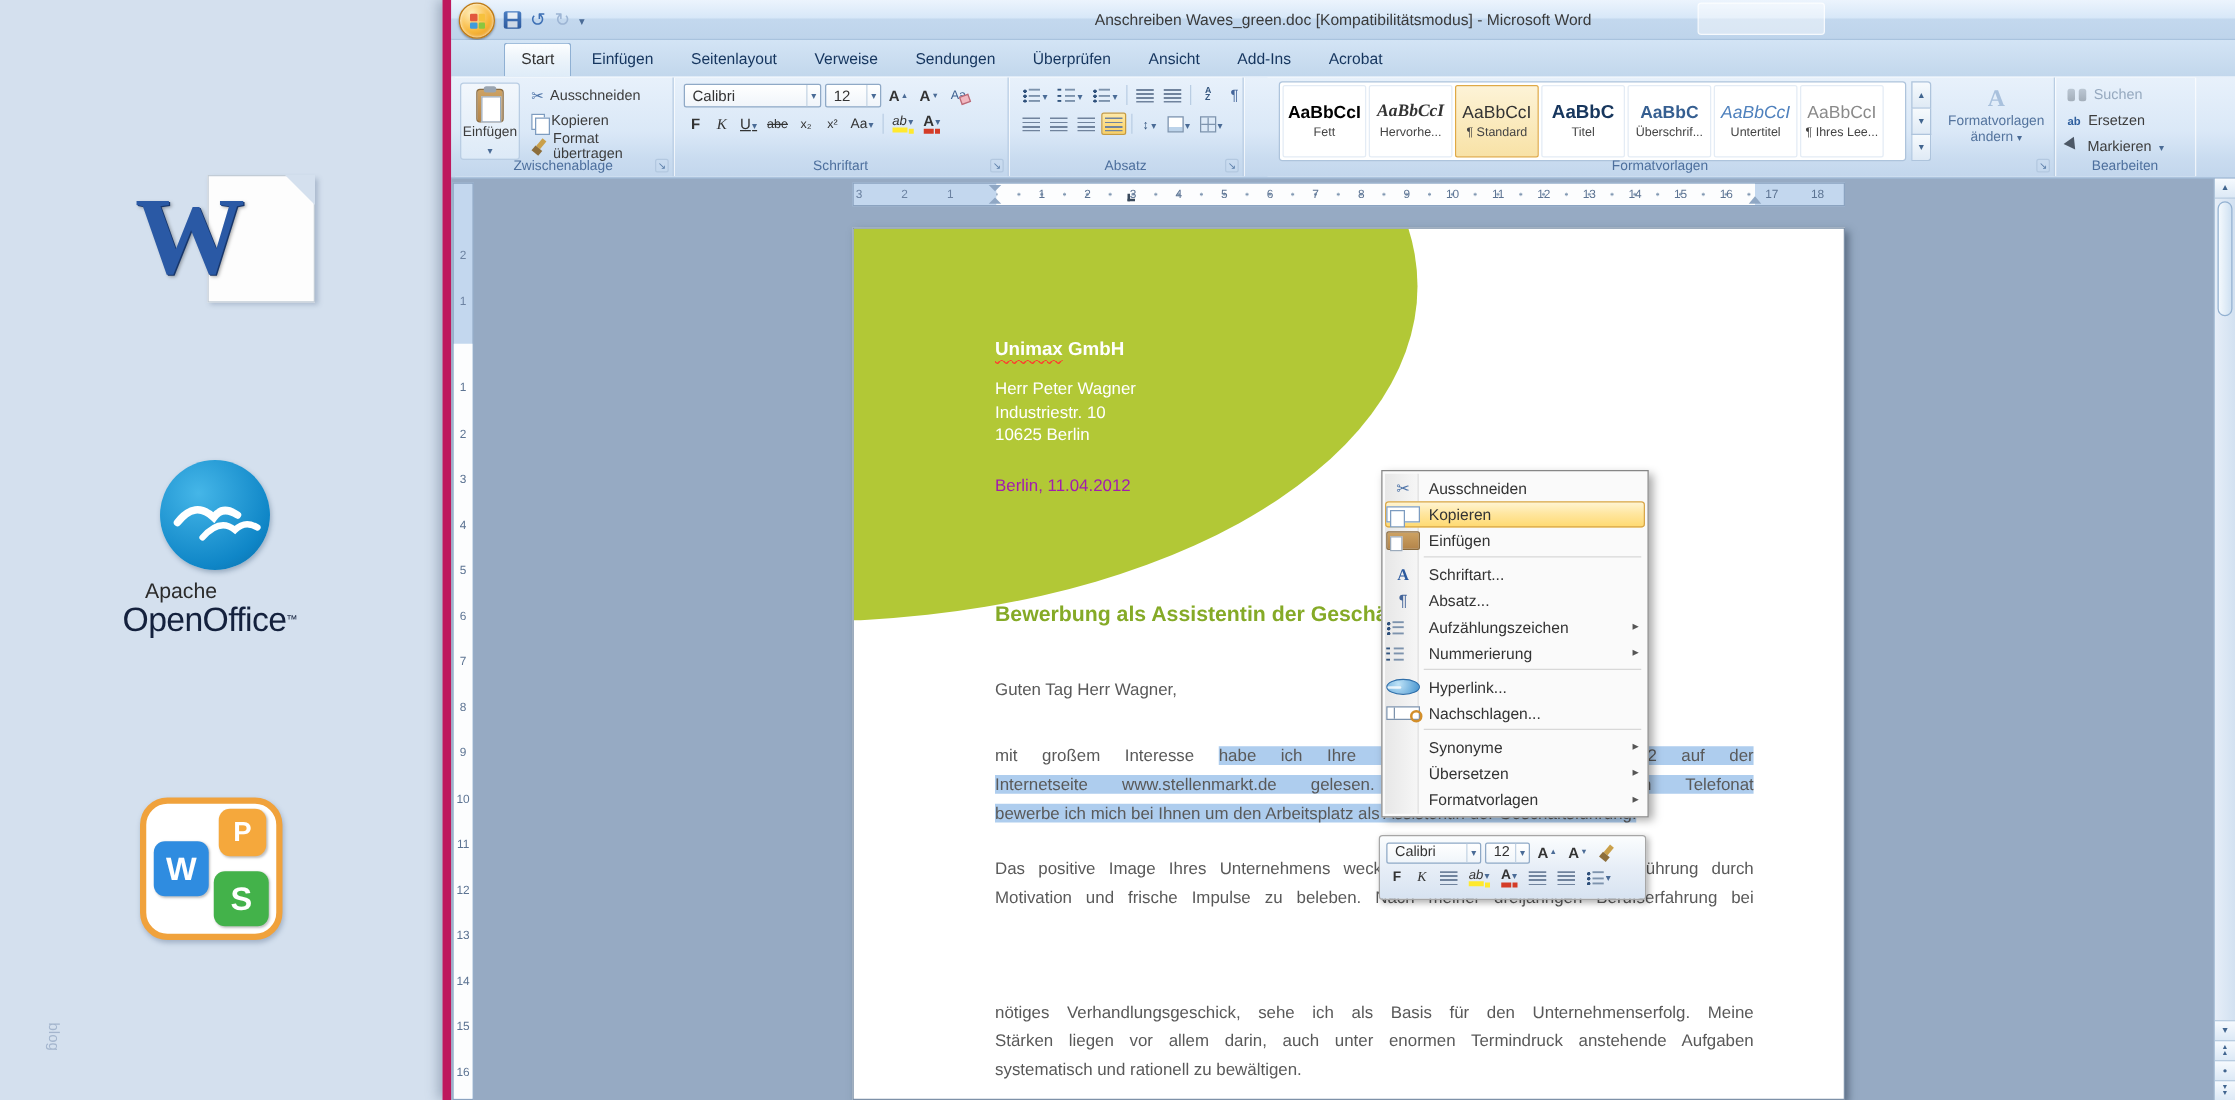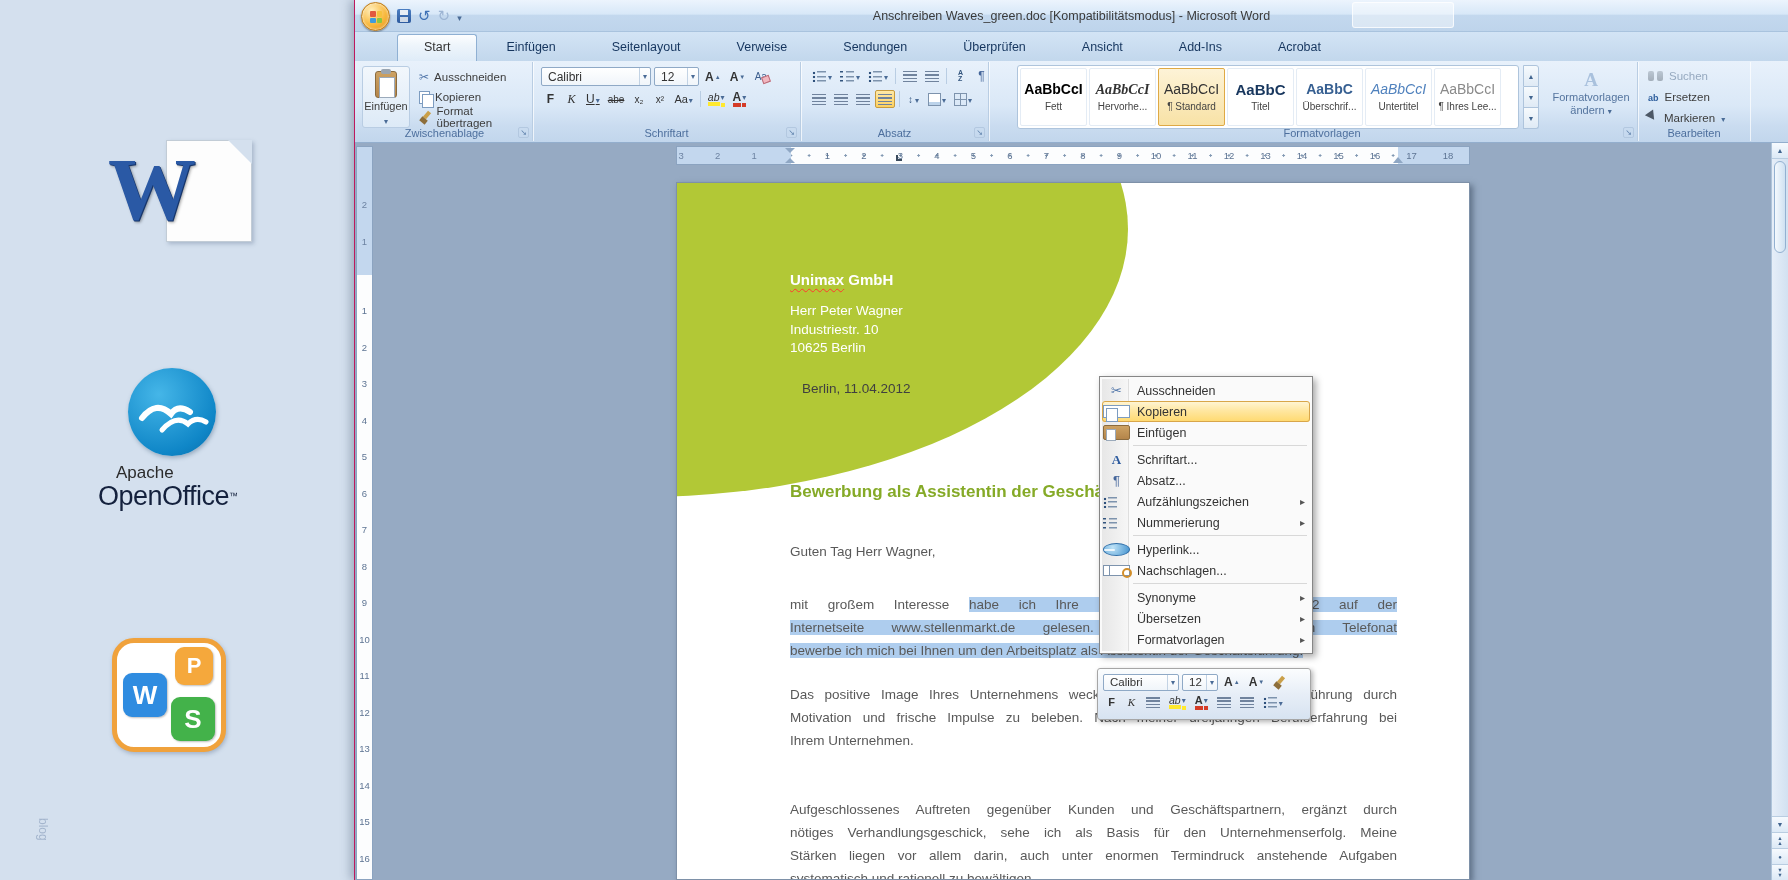--- a/index.html
+++ b/index.html
@@ -21,38 +21,38 @@
   .aoo-apache{display:block;font-size:17px;color:#2b2b2b;margin-left:18px;}
   .aoo-name{font-size:27px;color:#14213d;letter-spacing:-.5px;}
   .aoo-tm{font-size:9px;vertical-align:super;color:#14213d;}
   .dt-wps{position:absolute;left:112px;top:638px;width:114px;height:114px;background:#fff;border:5px solid #f0a23c;border-radius:22px;box-shadow:1px 2px 4px rgba(90,110,140,.4);}
   .wps-sq{position:absolute;width:44px;height:44px;border-radius:9px;color:#fff;font-weight:bold;font-size:26px;display:flex;align-items:center;justify-content:center;box-shadow:1px 1px 2px rgba(0,0,0,.25);}
   .wps-w{left:6px;top:30px;background:#2f8ce0;}
   .wps-p{right:8px;top:4px;background:#f5a83c;width:38px;height:38px;font-size:22px;}
   .wps-s{right:6px;bottom:6px;background:#43b24a;}
   .watermark{position:absolute;left:36px;top:818px;writing-mode:vertical-rl;font-size:12px;color:#7d93b3;opacity:.55;}
   
-  .window{position:absolute;left:354px;top:0;width:1434px;height:880px;background:#c7daee;border-left:1px solid #be185d;box-shadow:-4px 0 9px rgba(60,80,110,.35);}
+  .window{position:absolute;left:354px;top:0;width:1434px;height:880px;background:#c7daee;border-left:7px solid #be185d;box-shadow:-4px 0 9px rgba(60,80,110,.35);}
   .titlebar{position:absolute;left:0;right:0;top:0;height:32px;background:linear-gradient(#ecf4fd,#d8e8f8 45%,#c3d8ee 50%,#bed4eb);border-bottom:1px solid #a9c3de;}
   .office-btn{position:absolute;left:6px;top:2px;width:29px;height:29px;border-radius:50%;background:radial-gradient(circle at 35% 28%,#ffeebc,#f8b83c 55%,#df8a12);border:1px solid #bd7a16;box-shadow:inset 0 0 3px #fff,0 1px 2px rgba(0,0,0,.4);}
   .office-grid{position:absolute;left:8px;top:8px;width:12px;height:12px;display:grid;grid-template-columns:1fr 1fr;grid-template-rows:1fr 1fr;gap:1px;}
   .office-grid i{border-radius:1px;}
   .og-1{background:#e2593e;} .og-2{background:#f6c13d;} .og-3{background:#3f9bdc;} .og-4{background:#8cc63f;}
   .qat{position:absolute;left:42px;top:5px;height:22px;display:flex;align-items:center;gap:7px;}
   .icon-floppy{width:14px;height:14px;background:linear-gradient(#4b7ec2,#2d5a9e);border-radius:2px;position:relative;}
   .icon-floppy::before{content:"";position:absolute;left:3px;top:1px;width:8px;height:5px;background:#e8eef5;}
   .icon-floppy::after{content:"";position:absolute;left:3px;bottom:1px;width:8px;height:5px;background:#cfd9e6;}
   .qat-undo::before{content:"↺";font-size:15px;color:#3f71b5;}
   .qat-redo::before{content:"↻";font-size:15px;color:#9db5d4;}
   .qat-dd::before{content:"▾";font-size:9px;color:#4a6b96;}
   .title-text{position:absolute;left:0;right:0;top:9px;text-align:center;font-size:12.5px;color:#3a3a3a;}
   .ghost-tip{position:absolute;left:997px;top:2px;width:102px;height:26px;background:rgba(255,255,255,.42);border:1px solid rgba(255,255,255,.75);border-radius:3px;}
   
   .tabs{position:absolute;left:42px;top:32px;height:29px;display:flex;gap:2px;align-items:flex-end;z-index:2;}
-  .tab{padding:5px 26px 7px;font-size:12.5px;color:#15355e;border:1px solid transparent;border-bottom:none;border-radius:3px 3px 0 0;}
+  .tab{padding:5px 13px 7px;font-size:12.5px;color:#15355e;border:1px solid transparent;border-bottom:none;border-radius:3px 3px 0 0;}
   .tab.active{background:linear-gradient(#fdfeff,#eef5fb 40%,#dfecf8);border-color:#8fb0d3;color:#333;}
   .tabrow-bg{position:absolute;left:0;right:0;top:32px;height:29px;background:linear-gradient(#d3e4f5,#c2d7ec);}
   
   .ribbon{position:absolute;left:0;right:0;top:61px;height:82px;background:linear-gradient(#e8f1fb,#dae8f7 55%,#cadcf0 80%,#c2d6ec);border-bottom:1px solid #93aecd;}
   .group{position:absolute;top:1px;height:79px;border-right:1px solid #b9cde3;box-shadow:1px 0 0 rgba(255,255,255,.7);}
   .g-label{position:absolute;left:0;right:0;bottom:2px;text-align:center;font-size:11px;color:#4d6f9d;}
   .g-launcher{position:absolute;right:3px;bottom:3px;width:11px;height:11px;font-size:8px;line-height:10px;text-align:center;color:#5e81ab;border:1px solid #b3c8e0;border-radius:2px;}
   .g-launcher::before{content:"↘";}
   .g-clipboard{left:2px;width:176px;} .g-font{left:178px;width:268px;} .g-paragraph{left:446px;width:188px;} .g-styles{left:652px;width:631px;} .g-editing{left:1283px;width:112px;border-right:none;}
   
@@ -160,21 +160,21 @@
   .vr-nums span{height:36.5px;text-align:center;font-size:9.5px;color:#5d7493;line-height:36.5px;}
   .vr-mtop{position:absolute;left:0;top:40px;right:0;display:flex;flex-direction:column;}
   .vr-mtop span{height:36.5px;text-align:center;font-size:9.5px;color:#6d83a2;line-height:36.5px;}
   
   .page{position:absolute;left:321px;top:39px;width:794px;height:698px;background:#fff;border:1px solid #7e91a8;box-shadow:3px 3px 6px rgba(40,55,75,.5);overflow:hidden;}
   .wave{position:absolute;left:0;top:0;}
   .ptxt{position:absolute;left:113px;}
   .company{top:88px;font-size:15px;font-weight:bold;color:#fff;}
   .squiggle{text-decoration:underline;text-decoration-style:wavy;text-decoration-color:#ff3b2e;text-decoration-thickness:1px;text-underline-offset:3px;}
   .addr{top:119px;font-size:13.5px;color:#fff;line-height:18.5px;}
-  .date{top:198px;font-size:13.5px;color:#404040;margin-left:12px;}
+  .date{top:198px;font-size:13.5px;color:#a21caf;}
   .heading{top:299px;font-size:17px;font-weight:bold;color:#85aa27;}
   .salut{top:361px;font-size:13.5px;color:#595959;}
   .para{width:607px;font-size:13.5px;color:#595959;line-height:23px;}
   .pp1{top:410px;} .pp2{top:500px;} .pp3{top:615px;}
   .line{text-align:justify;text-align-last:justify;height:23px;overflow:hidden;}
   .line.last{text-align-last:left;}
   .sel{background:#aecdee;}
   
   .ctx{position:absolute;left:744px;top:233px;width:214px;background:#fafafa;border:1px solid #868686;box-shadow:3px 3px 7px rgba(0,0,0,.35);padding:3px 2px;z-index:10;}
   .ctx-strip{position:absolute;left:2px;top:2px;bottom:2px;width:27px;background:linear-gradient(90deg,#e7e7e7,#f6f6f6);border-right:1px solid #dedede;}
@@ -590,25 +590,23 @@
 
       <div class="ptxt para pp1">
         <div class="line"><span>mit großem Interesse </span><span class="sel">habe ich Ihre Stellenanzeige vom 02.04.2012 auf der</span></div>
         <div class="line"><span class="sel">Internetseite www.stellenmarkt.de gelesen. Nach unserem gestrigen Telefonat</span></div>
         <div class="line last"><span class="sel">bewerbe ich mich bei Ihnen um den Arbeitsplatz als Assistentin der Geschäftsführung.</span></div>
       </div>
 
       <div class="ptxt para pp2">
         <div class="line">Das positive Image Ihres Unternehmens weckte den Wunsch, die Geschäftsführung durch</div>
           <div class="line">Motivation und frische Impulse zu beleben. Nach meiner dreijährigen Berufserfahrung bei</div>
-          <div class="line last">Ihrem Unternehmen.</div>
       </div>
 
       <div class="ptxt para pp3">
-        <div class="line">Aufgeschlossenes Auftreten gegenüber Kunden und Geschäftspartnern, ergänzt durch</div>
           <div class="line">nötiges Verhandlungsgeschick, sehe ich als Basis für den Unternehmenserfolg. Meine</div>
           <div class="line">Stärken liegen vor allem darin, auch unter enormen Termindruck anstehende Aufgaben</div>
           <div class="line last">systematisch und rationell zu bewältigen.</div>
       </div>
     </div>
 
     <div class="ctx">
       <div class="ctx-strip"></div>
 
         <div class="mi">

